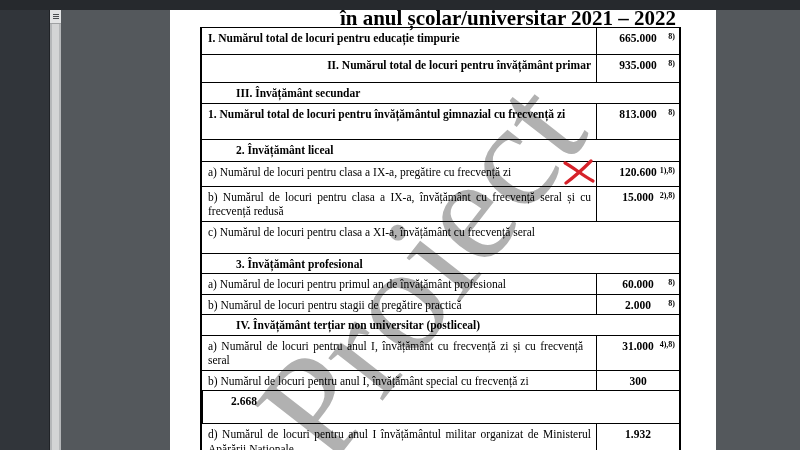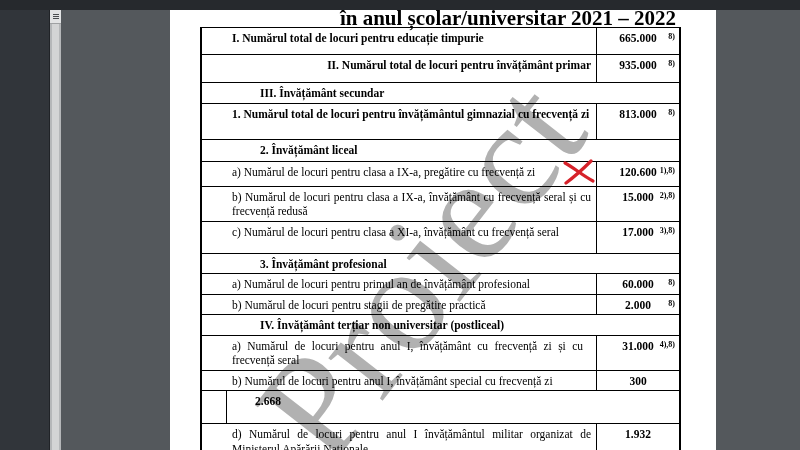--- a/index.html
+++ b/index.html
@@ -18,21 +18,21 @@
   .watermark{position:absolute;left:250px;top:260px;z-index:0;
              transform:translate(-50%,-50%) rotate(-52deg);
              font-size:150px;color:#9e9e9e;opacity:.8;white-space:nowrap;
              font-family:"Liberation Serif","DejaVu Serif",serif;}
   .page-heading{position:absolute;left:130px;right:0;top:0;z-index:1;
                 text-align:center;font-weight:bold;font-size:21px;line-height:17px;color:#000;}
   .doc-table{position:absolute;left:30px;top:17px;width:481px;z-index:1;
              border:1px solid #000;border-left-width:2px;border-right-width:2px;border-bottom:none;
              box-sizing:border-box;}
   .row{display:flex;border-top:1px solid #000;box-sizing:border-box;position:relative;
-       font-size:11.5px;line-height:14.5px;color:#000;padding-left:24px;}
+       font-size:11.5px;line-height:14.5px;color:#000;}
   .row:first-child{border-top:none;}
   .cell.label{flex:1;padding:3px 5px 2px 6px;}
   .cell.value{width:83px;flex:none;border-left:1px solid #000;box-sizing:border-box;
               display:flex;justify-content:center;align-items:flex-start;
               padding-top:3px;position:relative;}
   .num{font-weight:bold;}
   .sup{position:absolute;top:2px;right:4px;font-size:8px;font-weight:bold;}
   .row.section .cell.label{font-weight:bold;margin-left:28px;}
   .row.bold .cell.label{font-weight:bold;}
   .row.justify .cell.label{text-align:justify;}
@@ -98,24 +98,20 @@
         </div>
         <div class="row justify" style="min-height: 30px;">
     <div class="cell label">b) Numărul de locuri pentru clasa a IX-a, învățământ cu frecvență seral și cu frecvență redusă</div>
     <div class="cell value">
       <span class="num">15.000</span>
       <span class="sup">2),8)</span>
     </div>
   </div>
         <div class="row justify" style="min-height: 32px;">
     <div class="cell label">c) Numărul de locuri pentru clasa a XI-a, învățământ cu frecvență seral</div>
-    <div class="cell value">
-      <span class="num">17.000</span>
-      <span class="sup">3),8)</span>
-    </div>
   </div>
         <div class="row section" style="min-height: 15px;">
     <div class="cell label">3. Învățământ profesional</div>
 
   </div>
         <div class="row" style="min-height: 16px;">
     <div class="cell label">a) Numărul de locuri pentru primul an de învățământ profesional</div>
     <div class="cell value">
       <span class="num">60.000</span>
       <span class="sup">8)</span>

